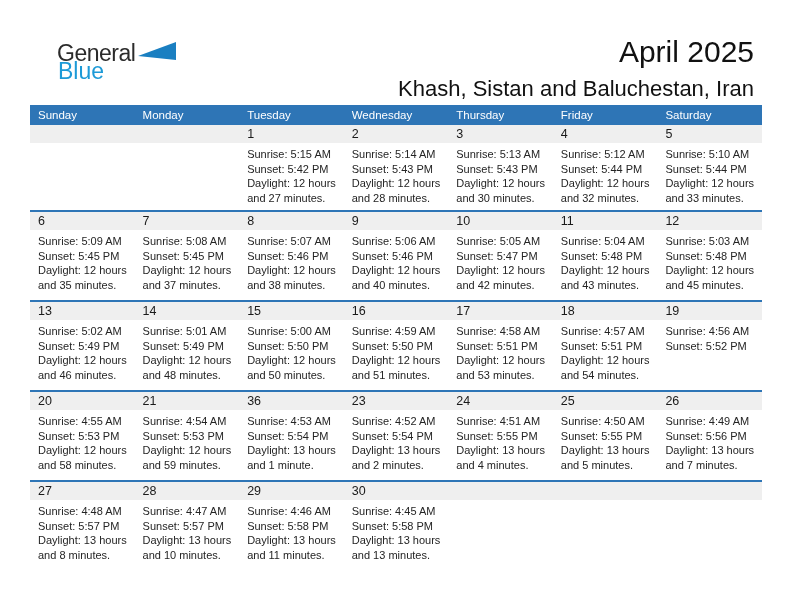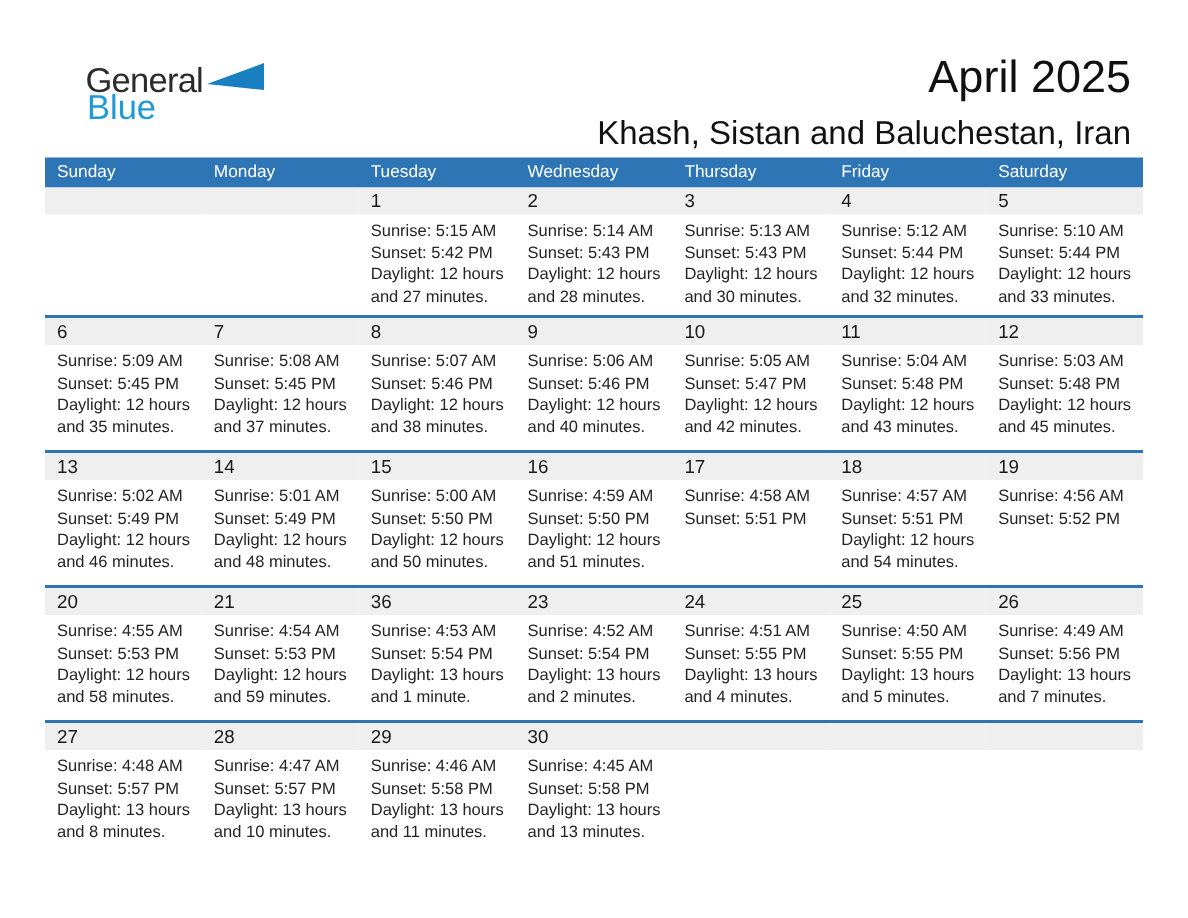--- a/index.html
+++ b/index.html
@@ -263,20 +263,21 @@
             <div>Daylight: 12 hours and 51 minutes.</div>
           </div>
         </div>
         <div class="cell">
           <div class="band">
             <span class="daynum">17</span>
           </div>
           <div class="details">
             <div>Sunrise: 4:58 AM</div>
             <div>Sunset: 5:51 PM</div>
+            <div>Daylight: 12 hours and 53 minutes.</div>
           </div>
         </div>
         <div class="cell">
           <div class="band">
             <span class="daynum">18</span>
           </div>
           <div class="details">
             <div>Sunrise: 4:57 AM</div>
             <div>Sunset: 5:51 PM</div>
             <div>Daylight: 12 hours and 54 minutes.</div>

